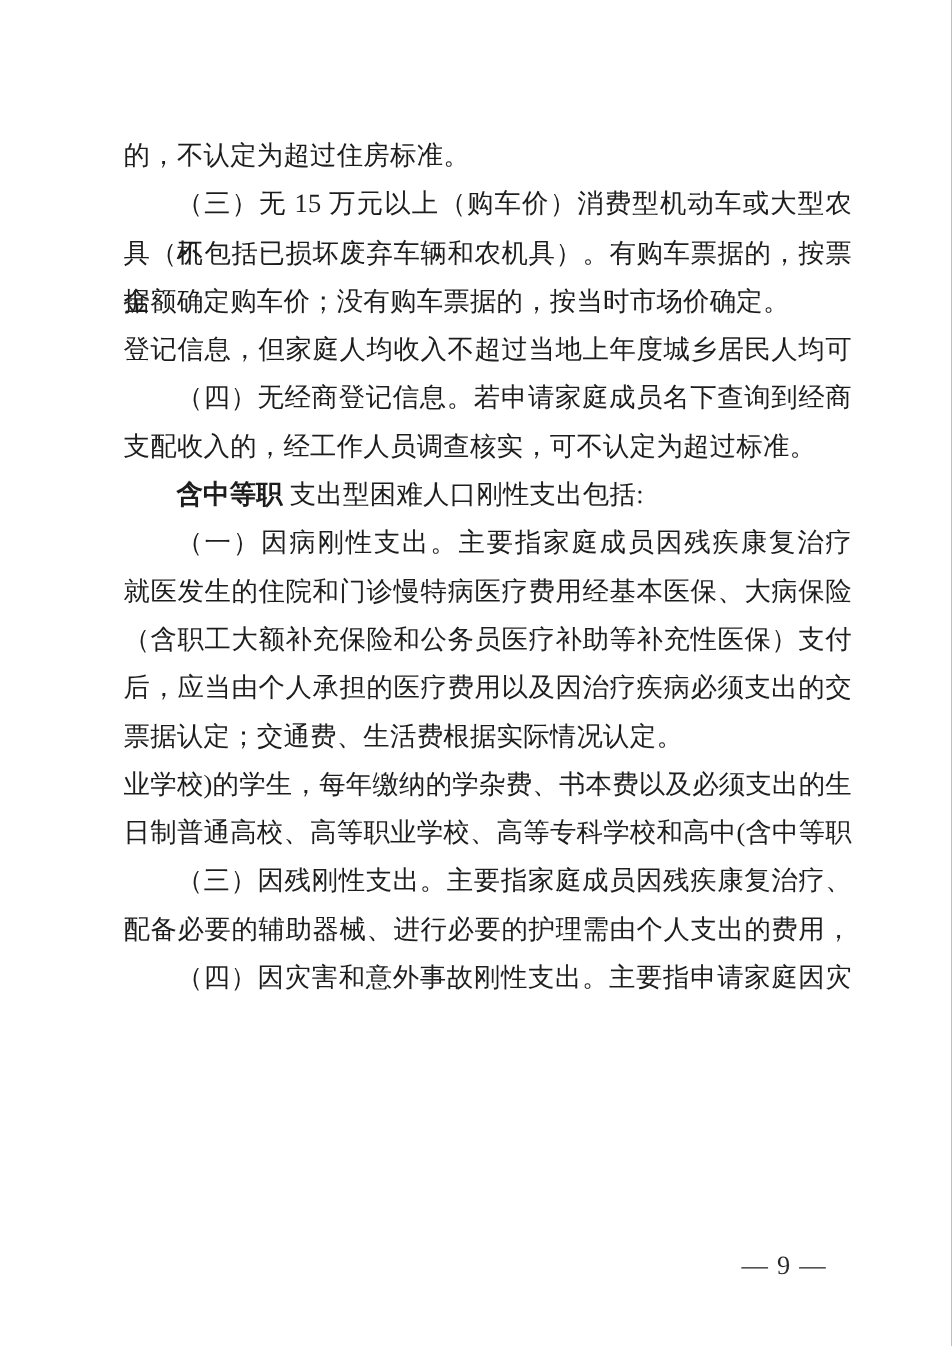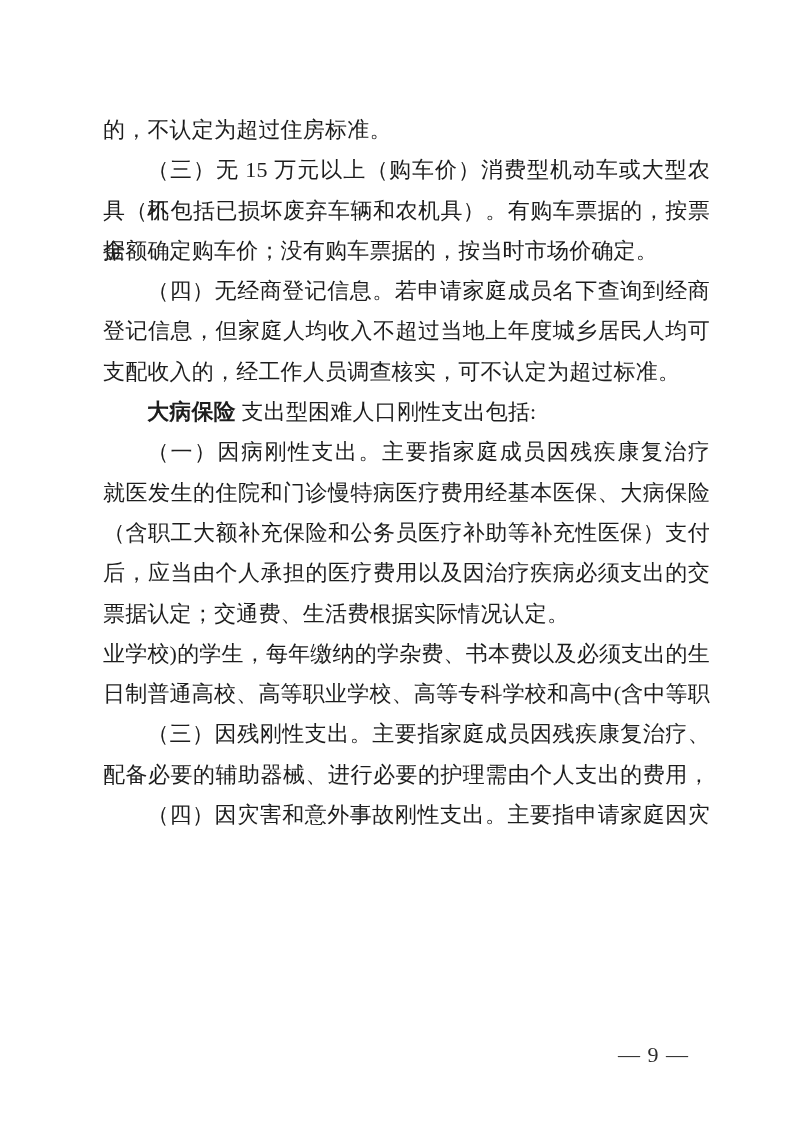--- a/index.html
+++ b/index.html
@@ -59,26 +59,26 @@
   <div class="text-block">
       <div class="para">
         <div class="line">的，不认定为超过住房标准。</div>
       </div>
       <div class="para">
         <div class="line stretch fl">（三）无 15 万元以上（购车价）消费型机动车或大型农机</div>
         <div class="line stretch">具（不包括已损坏废弃车辆和农机具）。有购车票据的，按票据</div>
         <div class="line">金额确定购车价；没有购车票据的，按当时市场价确定。</div>
       </div>
       <div class="para">
+        <div class="line stretch">登记信息，但家庭人均收入不超过当地上年度城乡居民人均可</div>
         <div class="line stretch fl">（四）无经商登记信息。若申请家庭成员名下查询到经商</div>
-        <div class="line stretch">登记信息，但家庭人均收入不超过当地上年度城乡居民人均可</div>
         <div class="line">支配收入的，经工作人员调查核实，可不认定为超过标准。</div>
       </div>
       <div class="para">
-        <div class="line fl"><span class="bold">大病保险</span><span> 支出型困难人口刚性支出包括:</span></div>
+        <div class="line fl"><span class="bold">含中等职</span><span> 支出型困难人口刚性支出包括:</span></div>
       </div>
       <div class="para">
         <div class="line stretch fl">（一）因病刚性支出。主要指家庭成员因残疾康复治疗</div>
         <div class="line stretch">就医发生的住院和门诊慢特病医疗费用经基本医保、大病保险</div>
         <div class="line stretch">（含职工大额补充保险和公务员医疗补助等补充性医保）支付</div>
         <div class="line stretch">后，应当由个人承担的医疗费用以及因治疗疾病必须支出的交</div>
         <div class="line">票据认定；交通费、生活费根据实际情况认定。</div>
       </div>
       <div class="para">
         <div class="line stretch">业学校)的学生，每年缴纳的学杂费、书本费以及必须支出的生</div>

